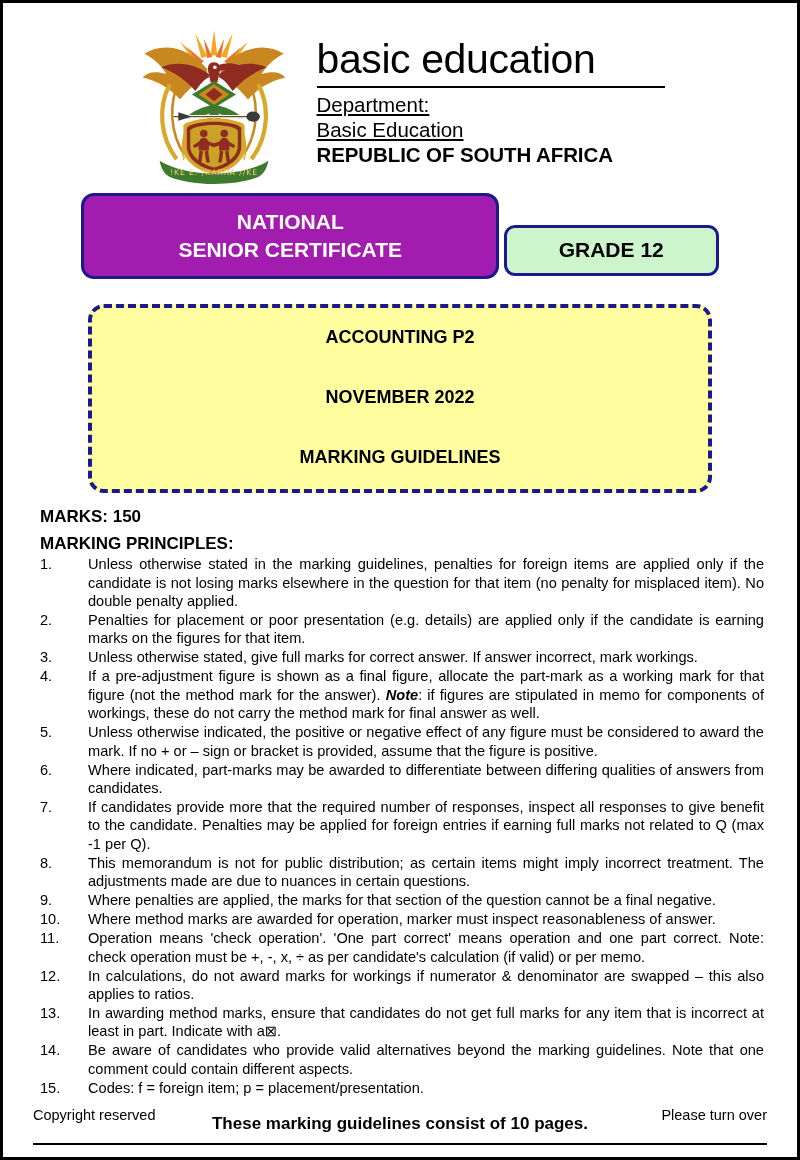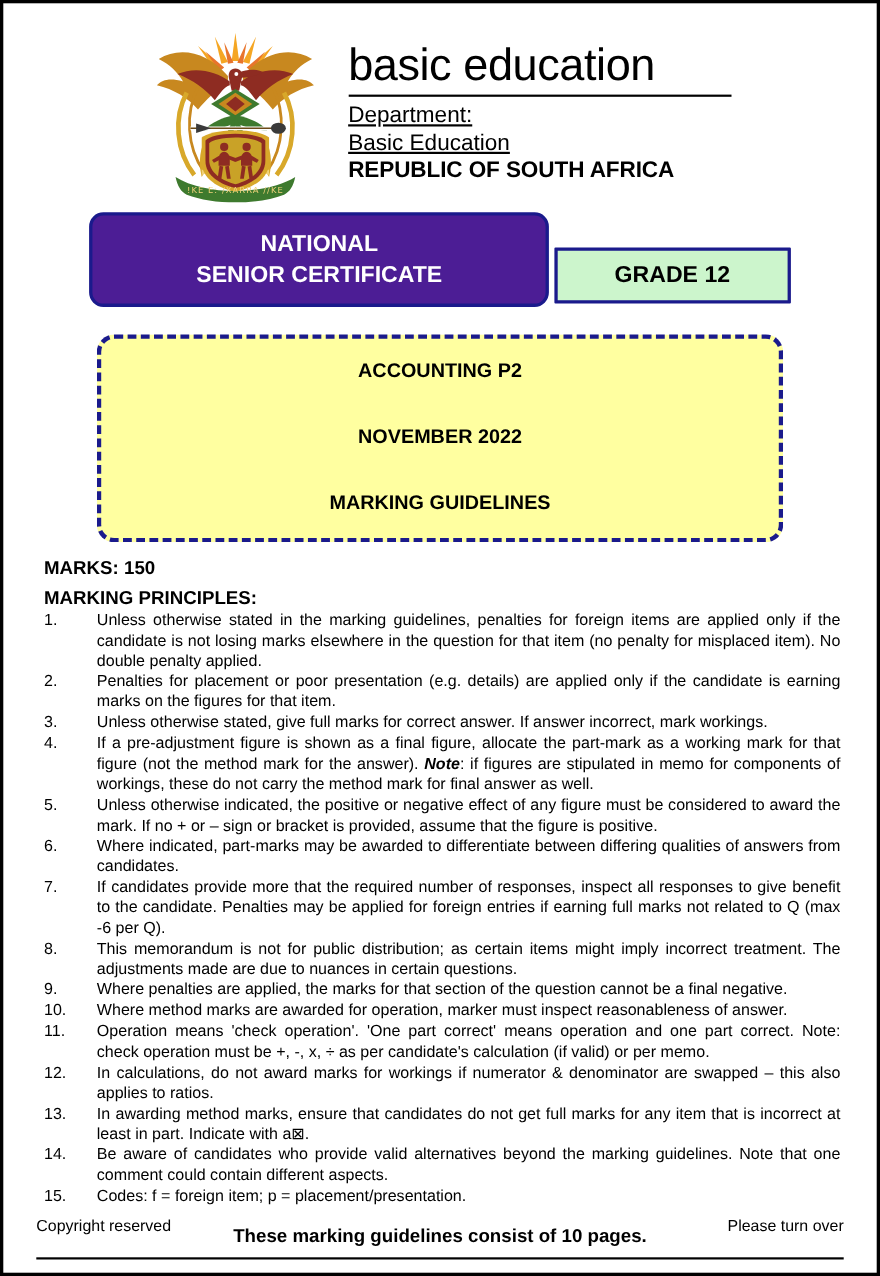--- a/index.html
+++ b/index.html
@@ -77,37 +77,37 @@
     font-weight: bold;
     letter-spacing: -0.1px;
   }
 
   
   .boxes { text-align: center; }
 
   .nsc-box {
     display: inline-block;
     width: 418px;
-    background: #4c1d95;
+    background: #a21caf;
     border: 3px solid #1a1a8c;
     border-radius: 13px;
     color: #ffffff;
     font-weight: bold;
     font-size: 21px;
     line-height: 1.32;
     padding: 12px 0 13px 0;
     box-sizing: border-box;
     margin-top: 2px;
   }
 
   .grade-box {
     display: inline-block;
     background: #ccf5cc;
     border: 3px solid #1a1a8c;
-    border-radius: 1px;
+    border-radius: 11px;
     font-weight: bold;
     font-size: 21px;
     padding: 10px 52px 11px 52px;
     margin-top: 22px;
     box-sizing: border-box;
   }
 
   .subject-box {
     display: block;
     background: #ffffa0;
@@ -330,21 +330,21 @@
     <li>
       <span class="num">5.</span>
       <span class="txt">Unless otherwise indicated, the positive or negative effect of any figure must be considered to award the mark. If no + or – sign or bracket is provided, assume that the figure is positive.</span>
     </li>
     <li>
       <span class="num">6.</span>
       <span class="txt">Where indicated, part-marks may be awarded to differentiate between differing qualities of answers from candidates.</span>
     </li>
     <li>
       <span class="num">7.</span>
-      <span class="txt">If candidates provide more that the required number of responses, inspect all responses to give benefit to the candidate. Penalties may be applied for foreign entries if earning full marks not related to Q (max -6 per Q).</span>
+      <span class="txt">If candidates provide more that the required number of responses, inspect all responses to give benefit to the candidate. Penalties may be applied for foreign entries if earning full marks not related to Q (max -1 per Q).</span>
     </li>
     <li>
       <span class="num">8.</span>
       <span class="txt">This memorandum is not for public distribution; as certain items might imply incorrect treatment. The adjustments made are due to nuances in certain questions.</span>
     </li>
     <li>
       <span class="num">9.</span>
       <span class="txt">Where penalties are applied, the marks for that section of the question cannot be a final negative.</span>
     </li>
     <li>

